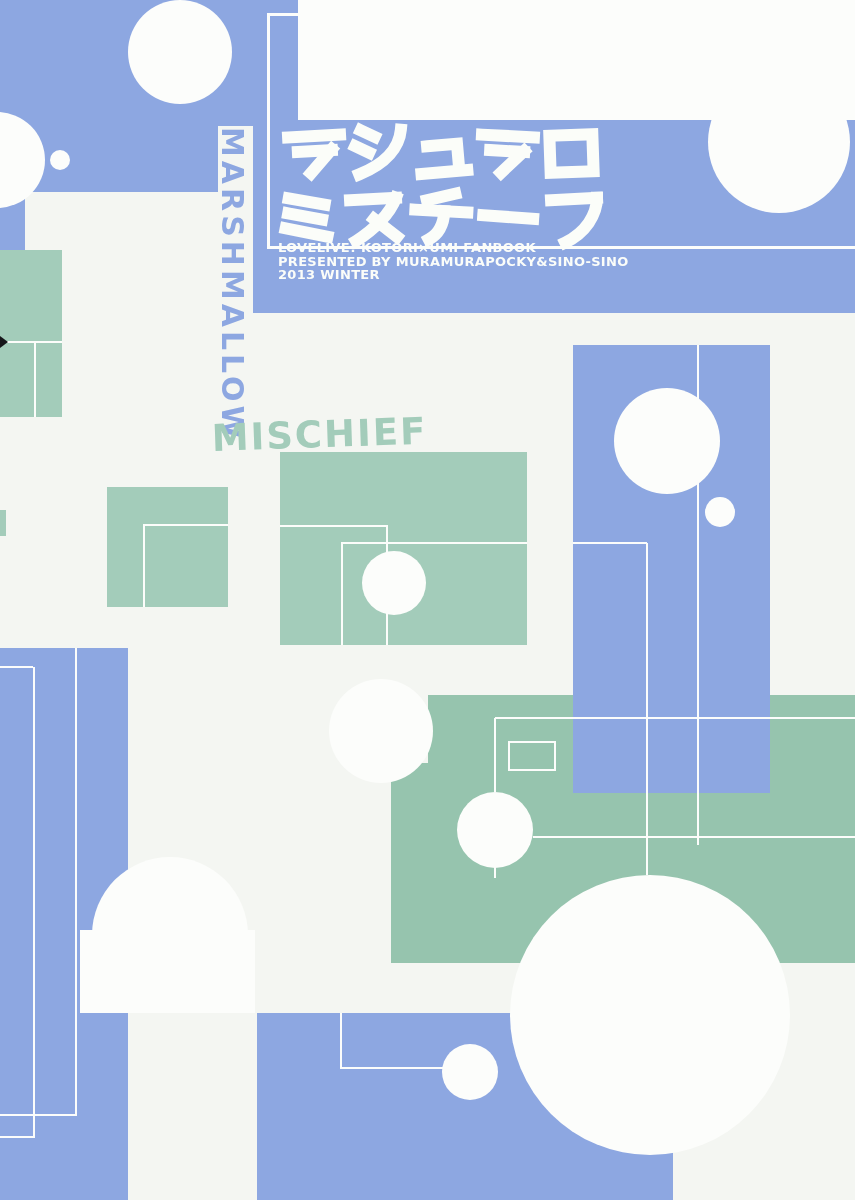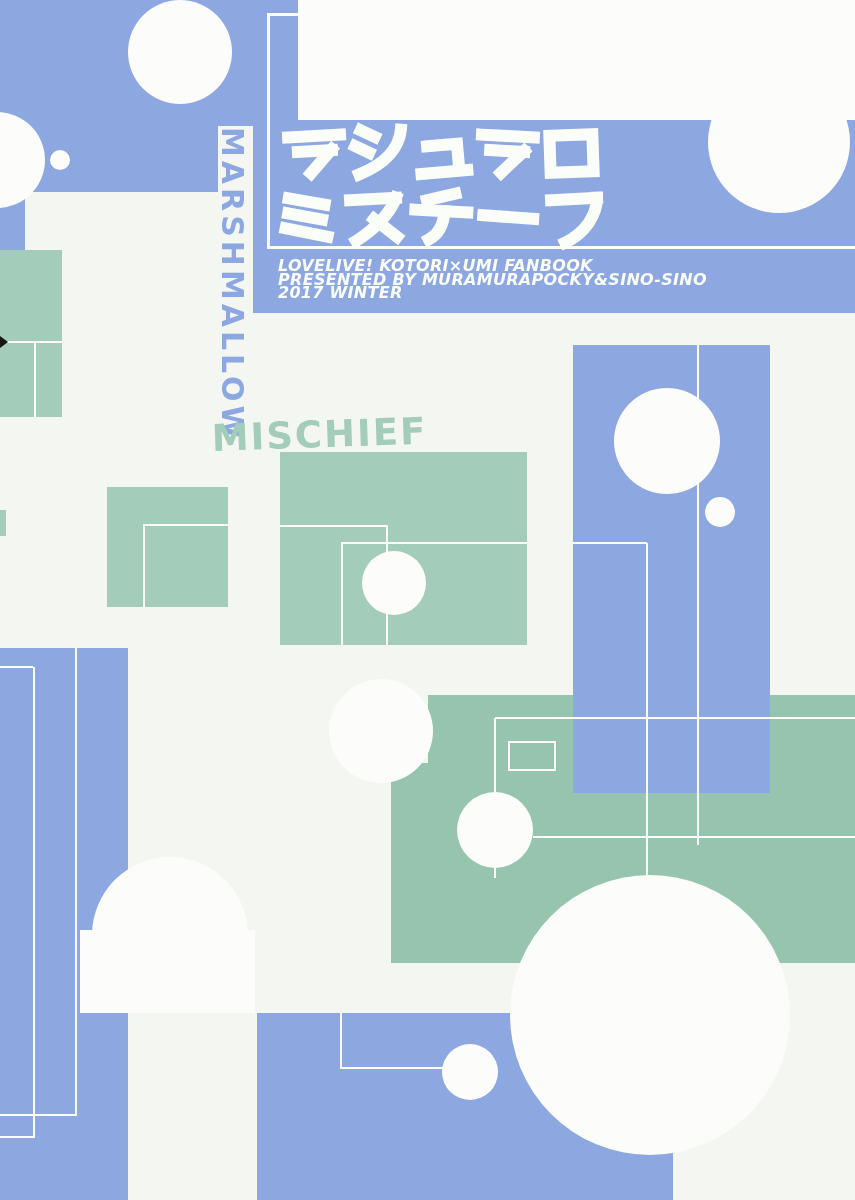--- a/index.html
+++ b/index.html
@@ -12,22 +12,22 @@
   .blue{background:var(--blue);}
   .green{background:var(--green);}
   .green2{background:var(--green2);}
   .wr{background:var(--white);}
   .wc{background:var(--white);border-radius:50%;}
   .ln{background:var(--white);}
   .outl{border:3px solid var(--white);box-sizing:border-box;background:transparent;}
   .outl2{border:2px solid var(--white);box-sizing:border-box;background:transparent;}
   .kana path,.kana rect{stroke:var(--titleWhite);stroke-width:12;fill:none;stroke-linecap:square;stroke-linejoin:miter;}
   .subtitle{
-    position:absolute;left:278px;top:259px;color:var(--titleWhite);
-    font-weight:bold;font-size:16px;line-height:13.5px;letter-spacing:.3px;white-space:nowrap;font-style:italic;
+    position:absolute;left:278px;top:241px;color:var(--titleWhite);
+    font-weight:bold;font-size:13px;line-height:13.5px;letter-spacing:.3px;white-space:nowrap;
   }
   .marshmallow{
     position:absolute;left:250px;top:127px;width:310px;height:38px;
     transform:rotate(90deg);transform-origin:0 0;
     color:var(--blue);font-weight:bold;font-size:30px;letter-spacing:4px;white-space:nowrap;
   }
   .mischief{
     position:absolute;left:211px;top:417px;
     transform:rotate(-2deg);transform-origin:0 0;
     color:var(--green);font-weight:bold;font-size:37px;letter-spacing:2px;white-space:nowrap;
@@ -145,21 +145,21 @@
         <path d="M53,11 C52,28 40,45 19,54"></path>
     </g>
   </svg>
 
   <span class="sr">マシュマロ</span>
   <span class="sr">ミスチーフ</span>
 
   <div class="subtitle">
     <div>LOVELIVE! KOTORI×UMI FANBOOK</div>
     <div>PRESENTED BY MURAMURAPOCKY&amp;SINO-SINO</div>
-    <div>2017 WINTER</div>
+    <div>2013 WINTER</div>
   </div>
 
   <div class="marshmallow">MARSHMALLOW</div>
   <div class="mischief">MISCHIEF</div>
 
   <div class="artifact"></div>
 
 </div>
 
 </body></html>

